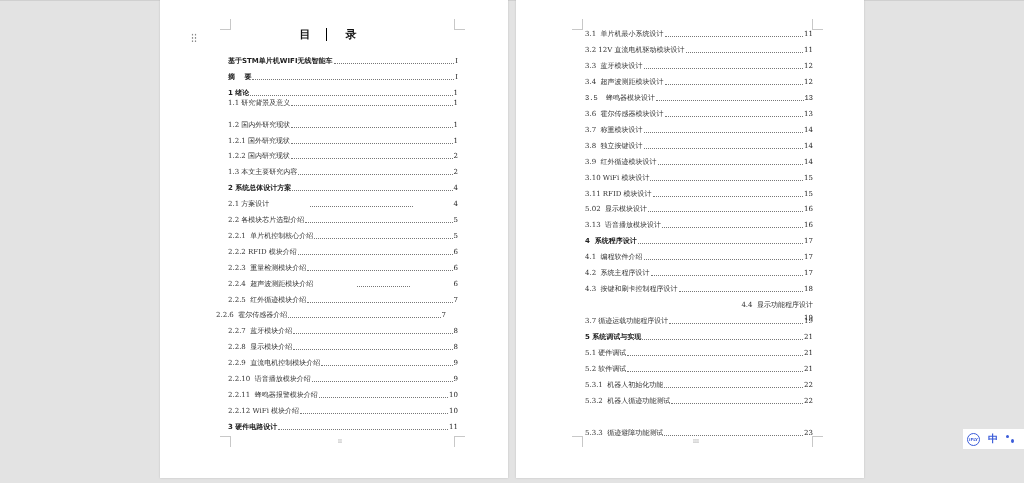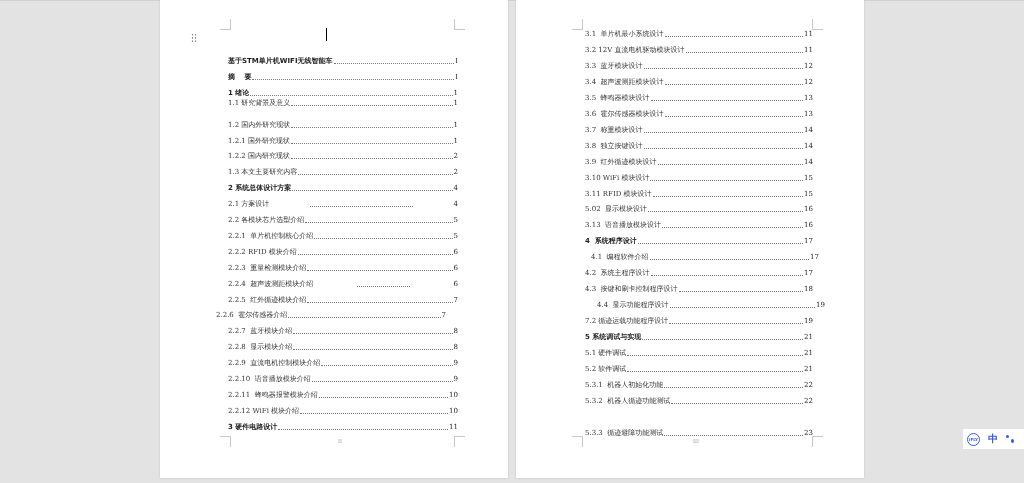--- a/index.html
+++ b/index.html
@@ -62,20 +62,21 @@
 <body>
 
 <div class="topline"></div>
 
 <div class="page" id="page1">
   <div class="corner c-tl" style="left:60px;top:19px;"></div>
   <div class="corner c-tr" style="left:294px;top:19px;"></div>
   <div class="corner c-bl" style="left:60px;top:436px;"></div>
   <div class="corner c-br" style="left:294px;top:436px;"></div>
   <div class="drag-handle"></div>
+  <div class="toc-title">目　录</div>
   <div class="cursor"></div>
   <div class="toc" id="toc1">
       <div class="toc-row bold" style="left: 68px; width: 230px; top: 56px;">
         <span class="lbl">基于STM单片机WIFI无线智能车</span>
         <span class="dots"></span>
         <span class="pg">I</span>
       </div>
       <div class="toc-row bold" style="left: 68px; width: 230px; top: 71.9px;">
         <span class="lbl">摘　 要</span>
         <span class="dots"></span>
@@ -214,21 +215,21 @@
       <div class="toc-row" style="left: 69px; width: 228px; top: 60.9px;">
         <span class="lbl">3.3  蓝牙模块设计</span>
         <span class="dots"></span>
         <span class="pg">12</span>
       </div>
       <div class="toc-row" style="left: 69px; width: 228px; top: 76.85px;">
         <span class="lbl">3.4  超声波测距模块设计</span>
         <span class="dots"></span>
         <span class="pg">12</span>
       </div>
-      <div class="toc-row" style="left: 69px; width: 228px; top: 92.8px;">
+      <div class="toc-row" style="left: 69px; width: 228px; top: 92.8px; font-family: Liberation Mono, monospace;">
         <span class="lbl">3.5  蜂鸣器模块设计</span>
         <span class="dots"></span>
         <span class="pg">13</span>
       </div>
       <div class="toc-row" style="left: 69px; width: 228px; top: 108.75px;">
         <span class="lbl">3.6  霍尔传感器模块设计</span>
         <span class="dots"></span>
         <span class="pg">13</span>
       </div>
       <div class="toc-row" style="left: 69px; width: 228px; top: 124.7px;">
@@ -264,42 +265,42 @@
       <div class="toc-row" style="left: 69px; width: 228px; top: 220.4px;">
         <span class="lbl">3.13  语音播放模块设计</span>
         <span class="dots"></span>
         <span class="pg">16</span>
       </div>
       <div class="toc-row bold" style="left: 69px; width: 228px; top: 236.35px;">
         <span class="lbl">4  系统程序设计</span>
         <span class="dots"></span>
         <span class="pg">17</span>
       </div>
-      <div class="toc-row" style="left: 75px; width: 228px; top: 252.3px;">
+      <div class="toc-row" style="left: 69px; width: 228px; top: 252.3px;">
         <span class="lbl">4.1  编程软件介绍</span>
         <span class="dots"></span>
         <span class="pg">17</span>
       </div>
       <div class="toc-row" style="left: 69px; width: 228px; top: 268.25px;">
         <span class="lbl">4.2  系统主程序设计</span>
         <span class="dots"></span>
         <span class="pg">17</span>
       </div>
       <div class="toc-row" style="left: 69px; width: 228px; top: 284.2px;">
         <span class="lbl">4.3  按键和刷卡控制程序设计</span>
         <span class="dots"></span>
         <span class="pg">18</span>
       </div>
-      <div class="toc-row" style="left: 81px; width: 228px; top: 300.15px;">
+      <div class="toc-row" style="left: 69px; width: 228px; top: 300.15px; flex-direction: column;">
         <span class="lbl">4.4  显示功能程序设计</span>
         <span class="dots"></span>
         <span class="pg">19</span>
       </div>
       <div class="toc-row" style="left: 69px; width: 228px; top: 316.1px;">
-        <span class="lbl">7.2 循迹运载功能程序设计</span>
+        <span class="lbl">3.7 循迹运载功能程序设计</span>
         <span class="dots"></span>
         <span class="pg">19</span>
       </div>
       <div class="toc-row bold" style="left: 69px; width: 228px; top: 332.05px;">
         <span class="lbl">5 系统调试与实现</span>
         <span class="dots"></span>
         <span class="pg">21</span>
       </div>
       <div class="toc-row" style="left: 69px; width: 228px; top: 348px;">
         <span class="lbl">5.1 硬件调试</span>

